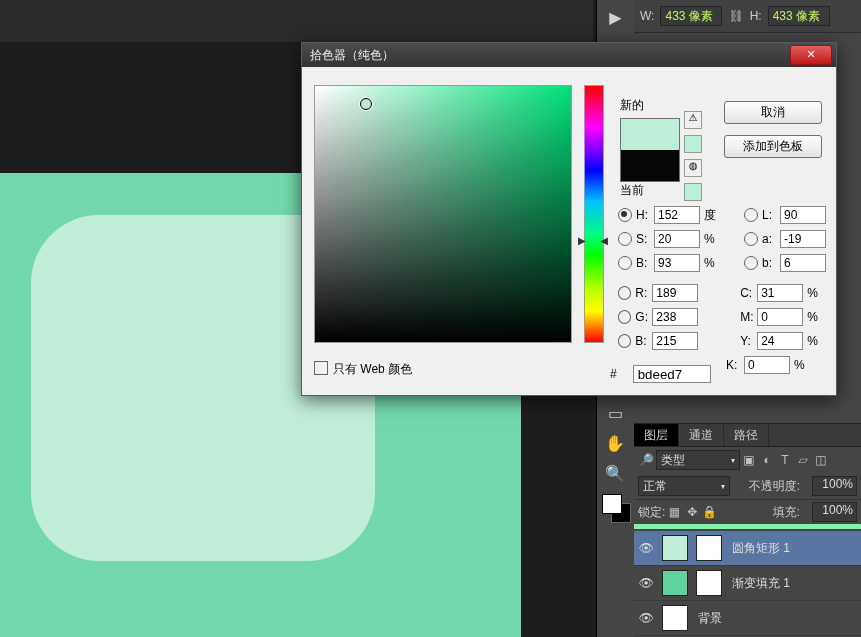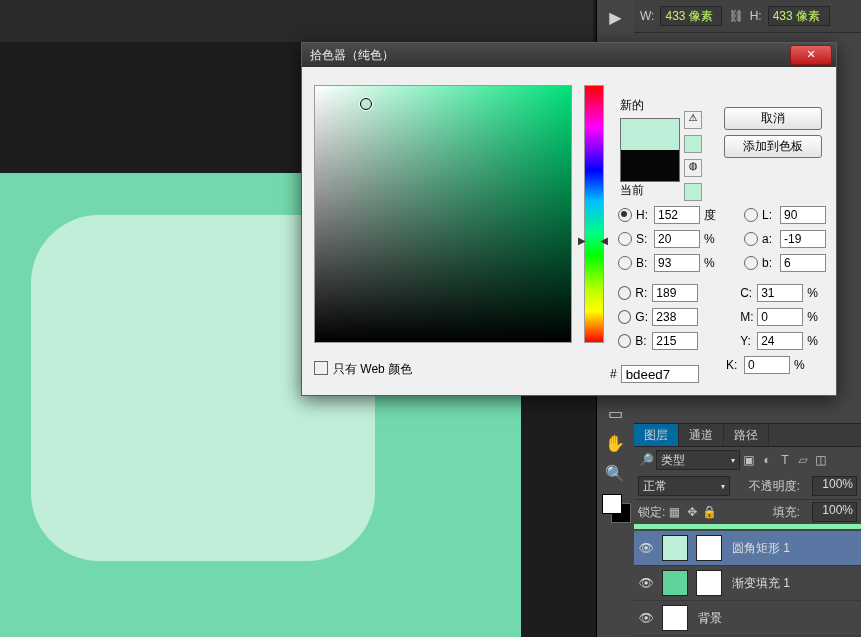--- a/index.html
+++ b/index.html
@@ -14,21 +14,21 @@
   .tool-swatches .fg{position:absolute;left:0;top:0;width:18px;height:18px;background:#fff;border:1px solid #000;z-index:2;}
   .tool-swatches .bg{position:absolute;left:9px;top:9px;width:18px;height:18px;background:#000;border:1px solid #666;z-index:1;}
   
   .right-col{position:absolute;left:634px;top:0;width:227px;height:637px;background:#454545;}
   .topbar{height:32px;background:#414141;border-bottom:1px solid #2b2b2b;display:flex;align-items:center;color:#ccc;}
   .topbar .lab{margin-left:6px;}
   .topbar .val{width:56px;height:18px;line-height:18px;background:#3a3a3a;border:1px solid #262626;color:#bef264;margin:0 6px;padding-left:4px;}
   .link-ico{color:#bfbfbf;}
   .pal-tabs{height:22px;background:#3a3a3a;border-top:1px solid #232323;border-bottom:1px solid #232323;display:flex;margin-top:390px;}
   .pal-tab{padding:3px 10px;color:#ccc;border-right:1px solid #2b2b2b;}
-  .pal-tab.active{background:#0369a1;}
+  .pal-tab.active{background:#000000;}
   .row{display:flex;align-items:center;height:26px;color:#ccc;padding:0 4px;}
   .row .sel{flex:0 0 78px;height:18px;background:#3a3a3a;border:1px solid #262626;color:#ddd;padding-left:4px;display:flex;align-items:center;justify-content:space-between;}
   .row .sel .drop{font-size:8px;margin-right:4px;}
   .row .ico{width:18px;text-align:center;color:#bfbfbf;}
   .row .pct{width:40px;height:18px;background:#3a3a3a;border:1px solid #262626;color:#ddd;text-align:right;padding-right:3px;margin-left:4px;}
   .row .rlabel{margin-left:auto;margin-right:8px;}
   .lock-row{height:24px;border-top:1px solid #323232;border-bottom:5px solid #86efac;}
   .layers{padding-top:2px;}
   .layer{display:flex;align-items:center;height:34px;border-bottom:1px solid #393939;color:#ddd;}
   .layer.active{background:#5a77a3;}
@@ -61,21 +61,21 @@
   .btn.primary{border-color:#1e73c9;box-shadow:0 0 0 1px #7fb6eb inset;}
   .fields{position:absolute;left:316px;top:136px;width:210px;}
   .fline{display:flex;align-items:center;height:24px;}
   .fline .radio{width:12px;height:12px;border:1px solid #666;border-radius:50%;margin-right:4px;display:inline-block;position:relative;}
   .fline .radio.on:after{content:"";position:absolute;left:2px;top:2px;width:6px;height:6px;border-radius:50%;background:#333;}
   .fline .key{width:18px;}
   .fline input{width:38px;height:16px;border:1px solid #888;padding:0 3px;text-align:left;font-size:12px;}
   .fline .suf{width:22px;margin-left:4px;}
   .fline .gap{width:18px;}
   .hex-row{position:absolute;left:308px;top:298px;display:flex;align-items:center;}
-  .hex-row input{width:68px;height:16px;border:1px solid #888;padding:0 4px;margin-left:4px;}
+  .hex-row input{width:68px;height:16px;border:1px solid #888;padding:0 4px;margin-left:16px;}
   .webonly{position:absolute;left:12px;top:294px;display:flex;}
   .webonly .cb{width:12px;height:12px;border:1px solid #666;margin-right:5px;}
 </style>
 </head>
 <body>
 
 <div class="editor-upper"></div>
 <div class="canvas-bg"></div>
 <div class="canvas-shape"></div>
 <div class="editor-vdiv"></div>
@@ -182,21 +182,21 @@
       </div>
       <div class="lab">当前</div>
     </div>
     <div class="warn-col">
       <div>⚠</div>
       <div style="background:#bdeed7"></div>
       <div>◍</div>
       <div style="background:#bdeed7"></div>
     </div>
 
-    <div class="btn" style="right:14px;top:40px">取消</div>
+    <div class="btn" style="right:14px;top:34px">取消</div>
     <div class="btn" style="right:14px;top:68px">添加到色板</div>
 
     <div class="fields">
       <div class="fline">
         <span class="radio on"></span>
           <span class="key">H:</span>
         <input value="152" style="">
           <span class="suf">度</span>
         <span class="gap"></span>
         <span class="radio"></span>

